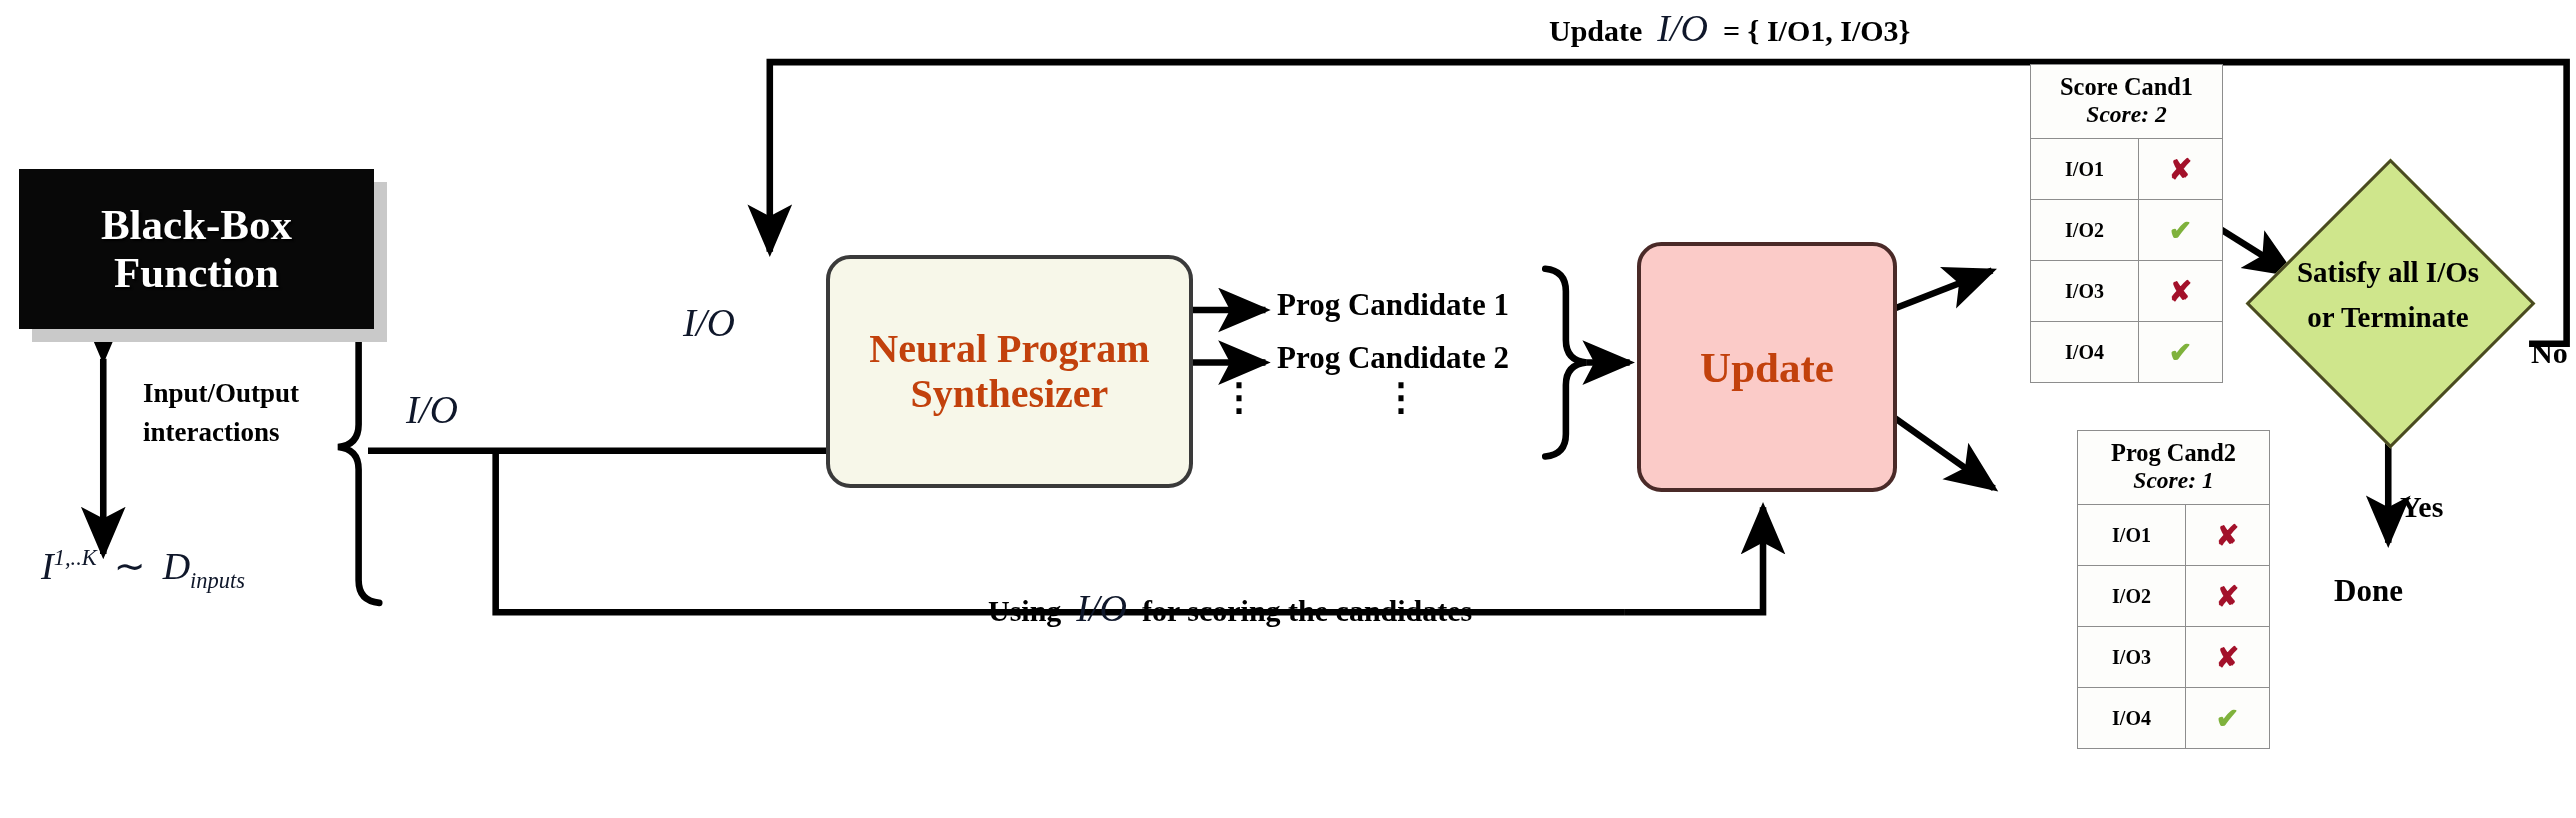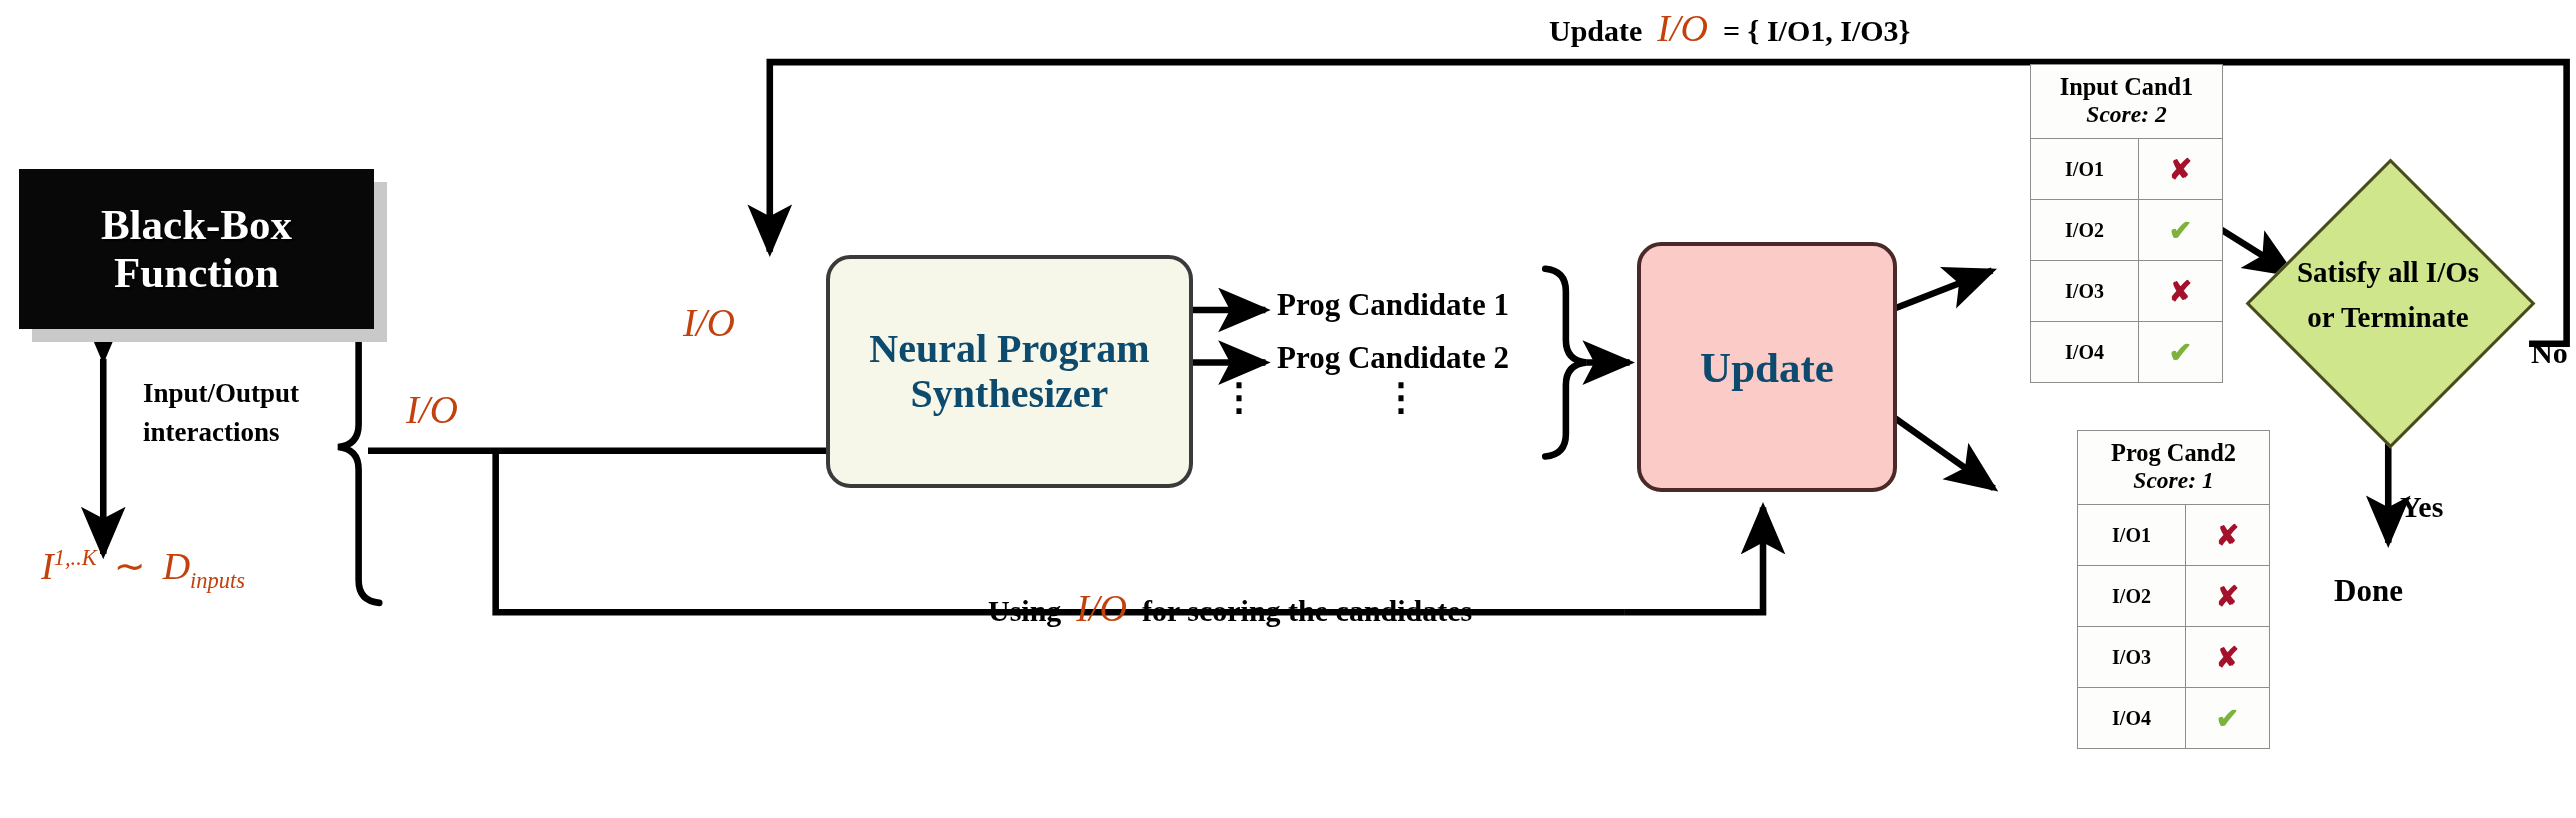--- a/index.html
+++ b/index.html
@@ -16,26 +16,26 @@
     display:flex;align-items:center;justify-content:center;
   }
   #blackbox .lbl{
     color:#ffffff;font-weight:bold;font-size:43px;line-height:1.12;
     text-align:center;font-family:"Liberation Serif", serif;
     text-shadow:1.9px 1.9px 1.9px rgba(0,0,0,.9);
   }
 
   
   .btxt{font-family:Liberation Serif, serif;font-weight:bold;color:#000;}
-  .mathit{font-family:"Liberation Serif", serif;font-style:italic;font-weight:normal;color:#c2410c;}
+  .mathit{font-family:"Liberation Serif", serif;font-style:italic;font-weight:normal;color:#0f172a;}
 
   
   .proc{
     border-radius:24.4px;display:flex;align-items:center;justify-content:center;
-    text-align:center;font-weight:bold;font-family:"Liberation Serif", serif;color:#0c4a6e;
+    text-align:center;font-weight:bold;font-family:"Liberation Serif", serif;color:#c2410c;
   }
   #npsbox{
     left:826px;top:255px;width:359px;height:225px;
     background:#f7f7e9;border:4.7px solid #3a3a3a;font-size:40px;line-height:1.12;
   }
   #scorebox{
     left:1637px;top:242px;width:252px;height:242px;
     background:#fbcbc8;border:4.7px solid #4a2a28;font-size:43px;
   }
 
@@ -168,21 +168,21 @@
   <div class="abs flab" style="left:988px;top:544px;font-size:30px;margin-top:42px;">
     <span class="btxt">Using</span>
     <span class="mathit" style="font-size:38px;padding:0 7.5px;">I/O</span>
     <span class="btxt">for scoring the candidates</span>
   </div>
 
   <table id="tab1" class="ctab abs">
     <tbody>
         <tr>
       <td class="hd" colspan="2">
-        <span>Input Cand1</span>
+        <span>Score Cand1</span>
         <span class="sc">Score: 2</span>
       </td>
     </tr>
     <tr>
       <td class="io">I/O1</td>
       <td class="mk no">✘</td>
     </tr>
     <tr>
       <td class="io">I/O2</td>
       <td class="mk ok">✔</td>

